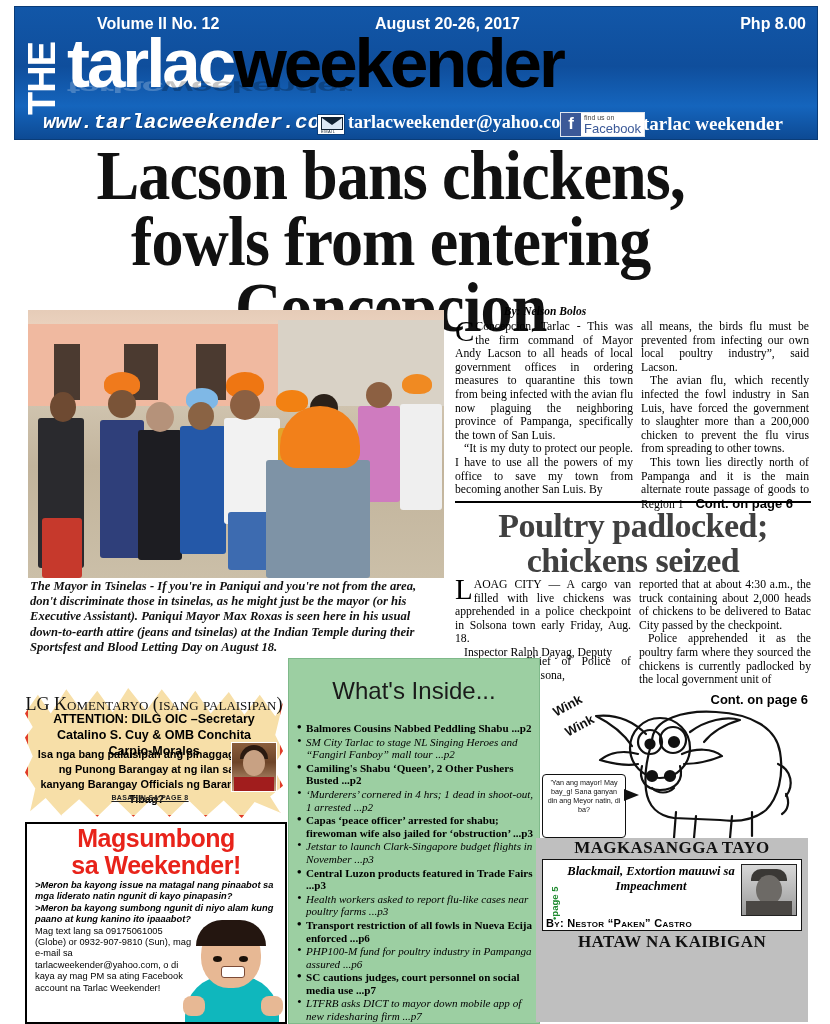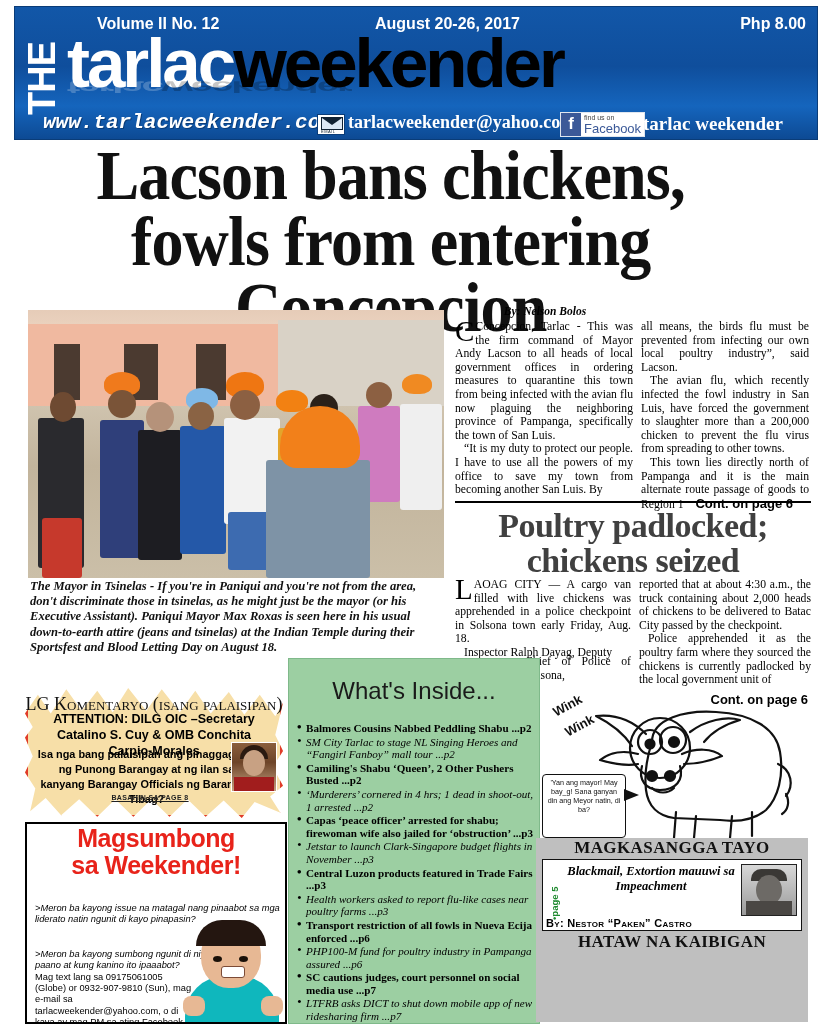--- a/index.html
+++ b/index.html
@@ -148,21 +148,21 @@
   .komen .kphoto .b{position:absolute;left:2px;bottom:0;width:40px;height:14px;background:#a11d1d;}
 
   
   .mags{position:absolute;left:25px;top:822px;width:258px;height:198px;
      background:#fff;border:2px solid #000;overflow:hidden;}
   .mags h2{margin:0;padding:2px 0 0;text-align:center;color:#e8231a;
      font-family:"Liberation Sans",sans-serif;font-weight:bold;font-size:25px;
      line-height:25px;letter-spacing:-.5px;}
   .mags .bd{position:relative;padding:2px 4px 0 8px;
      font-family:"Liberation Sans",sans-serif;font-size:9.3px;line-height:11.4px;color:#000;}
-  .mags .bd .it{font-style:italic;font-weight:normal;margin-top:23px;}
+  .mags .bd .it{font-style:italic;font-weight:bold;}
   .mags .woman{position:absolute;right:0;bottom:0;width:108px;height:104px;overflow:hidden;}
   .mags .w-body{position:absolute;left:8px;bottom:0;width:94px;height:46px;
      background:#0fb7bd;border-radius:40px 40px 0 0;}
   .mags .w-face{position:absolute;left:24px;bottom:34px;width:60px;height:66px;
      border-radius:50% 50% 46% 46%;background:#e7b894;}
   .mags .w-hair{position:absolute;left:19px;bottom:76px;width:70px;height:26px;
      border-radius:36px 36px 0 0;background:#241610;}
   .mags .w-eye{position:absolute;width:9px;height:6px;background:#1a1008;border-radius:50%;}
   .mags .w-mouth{position:absolute;left:44px;bottom:44px;width:22px;height:10px;
      background:#fff;border:1px solid #7c4b36;border-radius:3px;}
@@ -311,21 +311,21 @@
       <li class="it">SM City Tarlac to stage NL Singing Heroes and “Fangirl Fanboy” mall tour   ...p2</li>
       <li class="bd">Camiling's Shabu ‘Queen’, 2 Other Pushers Busted   ...p2</li>
       <li class="it">‘Murderers’ cornered in 4 hrs; 1 dead in shoot-out, 1 arrested   ...p2</li>
       <li class="bd">Capas ‘peace officer’ arrested for shabu; firewoman wife also jailed for ‘obstruction’ ...p3</li>
       <li class="it">Jetstar to launch Clark-Singapore budget flights in November   ...p3</li>
       <li class="bd">Central Luzon products featured in Trade Fairs   ...p3</li>
       <li class="it">Health workers asked to report flu-like cases near poultry farms   ...p3</li>
       <li class="bd">Transport restriction of all fowls in Nueva Ecija enforced   ...p6</li>
       <li class="it">PHP100-M fund for poultry industry in Pampanga assured   ...p6</li>
       <li class="bd">SC cautions judges, court personnel on social media use   ...p7</li>
-      <li class="it">LTFRB asks DICT to shut down mobile app of new ridesharing firm   ...p7</li>
+      <li class="it">LTFRB asks DICT to mayor down mobile app of new ridesharing firm   ...p7</li>
       <li class="bd">Bishop to Pacquiao: Don't use Bible to justify death penalty   ...p7</li>
     </ul>
   </div>
 
   <div class="komen">
     <div class="burst"></div>
     <div class="burstline"></div>
     <div class="k1">LG Komentaryo (isang palaisipan)</div>
     <div class="k2">ATTENTION:  DILG OIC –Secretary Catalino S. Cuy &amp; OMB Conchita Carpio-Morales</div>
     <div class="k3">Isa nga bang palaisipan ang pinaggagawa ng Punong Barangay at ng ilan sa kanyang Barangay Officials  ng Barangay Tibag?</div>

